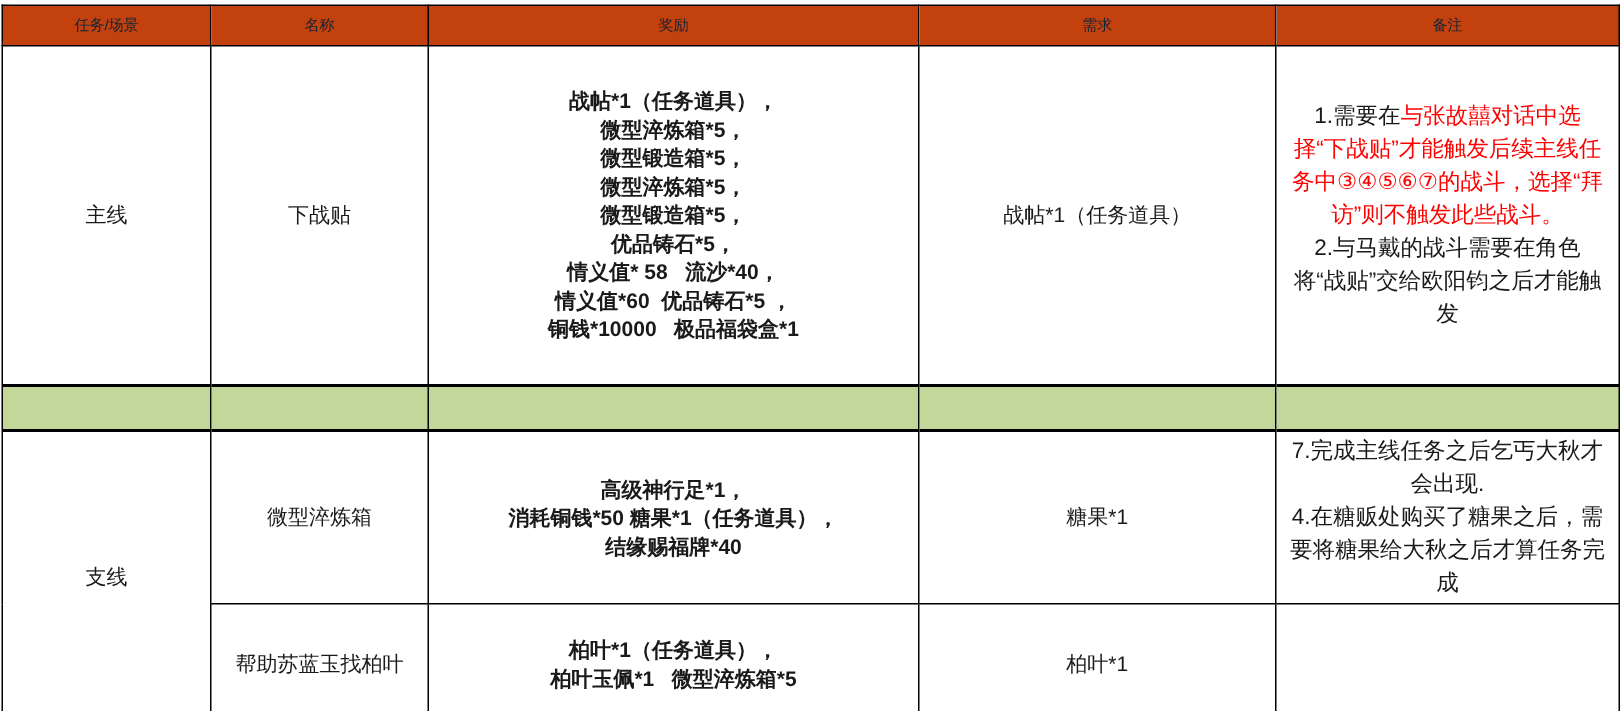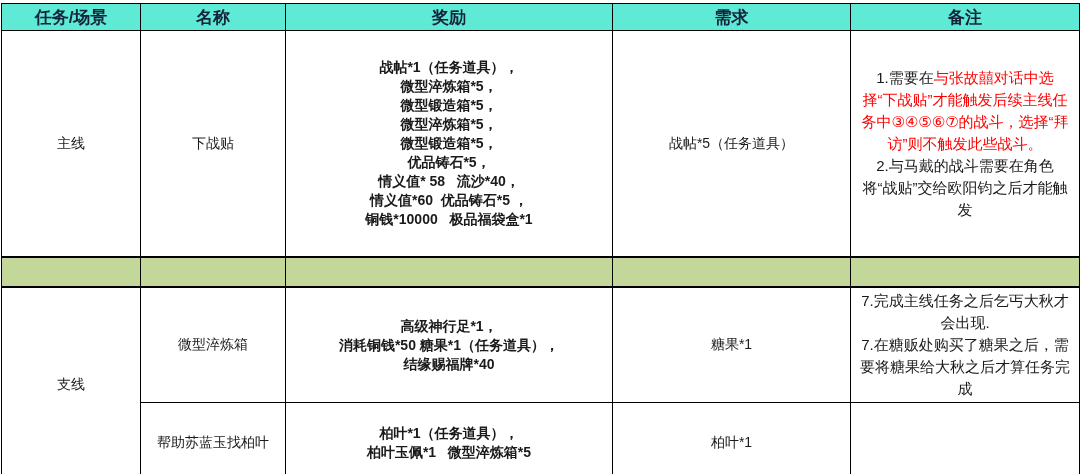--- a/index.html
+++ b/index.html
@@ -26,25 +26,25 @@
   col.c5{width:229px}
   th,td{
     border:1px solid #000;
     text-align:center;
     vertical-align:middle;
     padding:1px 3px;
     font-size:14px;
     overflow:hidden;
   }
   tr.header-row th{
-    background:#5eead4;
+    background:#c2410c;
     color:#14233a;
-    font-weight:bold;
+    font-weight:normal;
     height:24px;
-    font-size:17px;
+    font-size:10px;
   }
   tr.row-main td{height:221px}
   tr.row-sep td{
     background:#c4d79b;
     height:26px;
     border-top:2px solid #000;
     border-bottom:2px solid #000;
   }
   tr.row-side1 td{height:103px}
   tr.row-side2 td{height:75px; border-bottom:2px solid #000;}
@@ -88,21 +88,21 @@
         <td>下战贴</td>
         <td class="multiline">战帖*1（任务道具），
 微型淬炼箱*5，
 微型锻造箱*5，
 微型淬炼箱*5，
 微型锻造箱*5，
 优品铸石*5，
 情义值* 58   流沙*40，
 情义值*60  优品铸石*5 ，
 铜钱*10000   极品福袋盒*1</td>
-        <td>战帖*5（任务道具）</td>
+        <td>战帖*1（任务道具）</td>
         <td class="note-cell">
           <div class="note-block"><span>1.需要在</span><span class="red">与张故囍对话中选择“下战贴”才能触发后续主线任务中③④⑤⑥⑦的战斗，选择“拜访”则不触发此些战斗。</span></div>
           <div class="note-block">2.与马戴的战斗需要在角色将“战贴”交给欧阳钧之后才能触发</div>
         </td>
       </tr>
       <tr class="row-sep">
         <td></td>
         <td></td>
         <td></td>
         <td></td>
@@ -110,21 +110,21 @@
       </tr>
       <tr class="row-side1">
         <td rowspan="2">支线</td>
         <td>微型淬炼箱</td>
         <td class="multiline">高级神行足*1，
 消耗铜钱*50 糖果*1（任务道具），
 结缘赐福牌*40</td>
         <td>糖果*1</td>
         <td class="note-cell">
           <div class="note-block">7.完成主线任务之后乞丐大秋才会出现.</div>
-          <div class="note-block">7.在糖贩处购买了糖果之后，需要将糖果给大秋之后才算任务完成</div>
+          <div class="note-block">4.在糖贩处购买了糖果之后，需要将糖果给大秋之后才算任务完成</div>
         </td>
       </tr>
       <tr class="row-side2">
         <td>帮助苏蓝玉找柏叶</td>
         <td class="multiline">柏叶*1（任务道具），
 柏叶玉佩*1   微型淬炼箱*5</td>
         <td>柏叶*1</td>
         <td class="note-cell"></td>
       </tr>
     </tbody>

